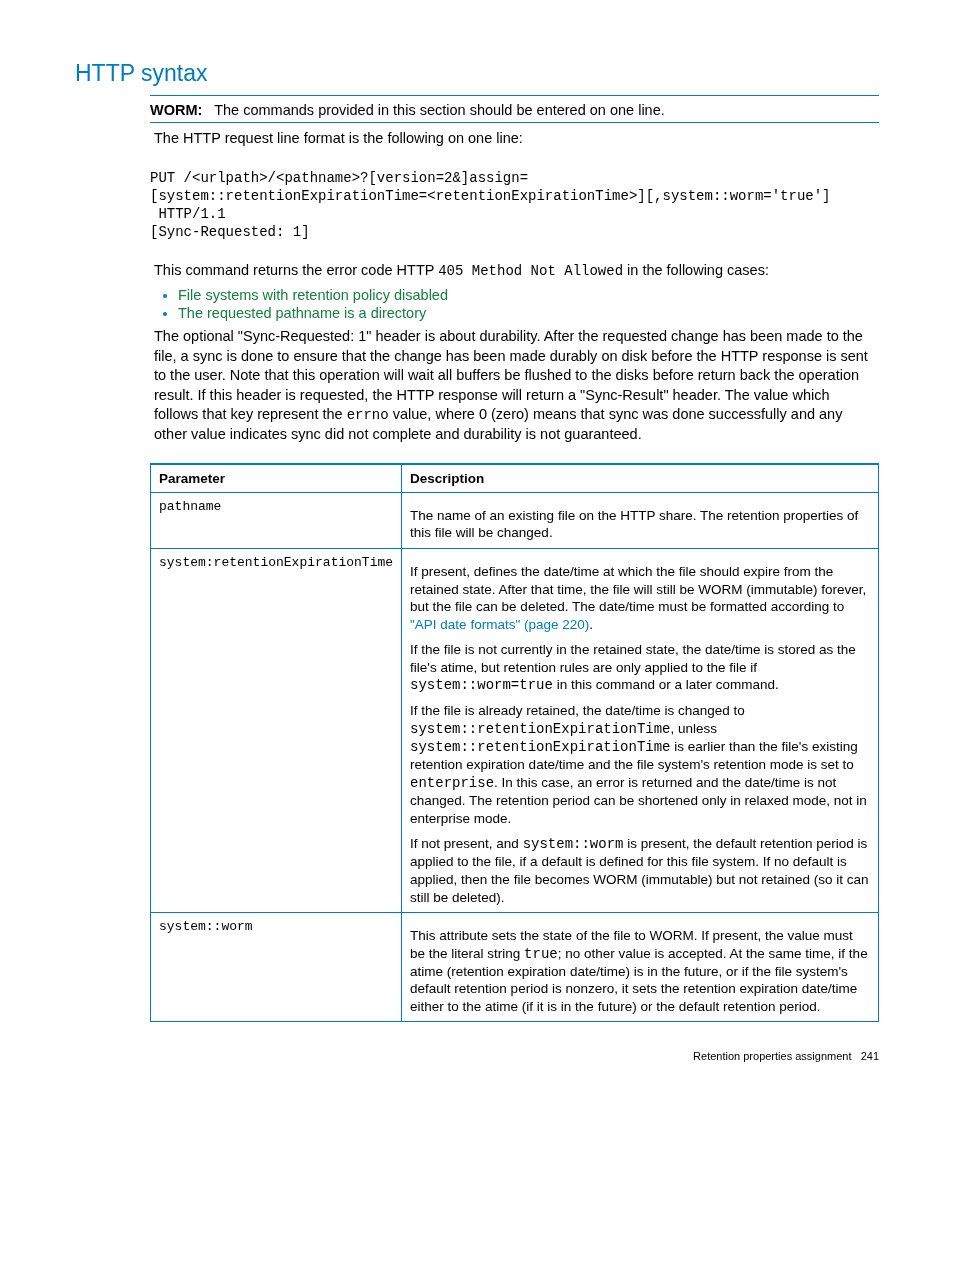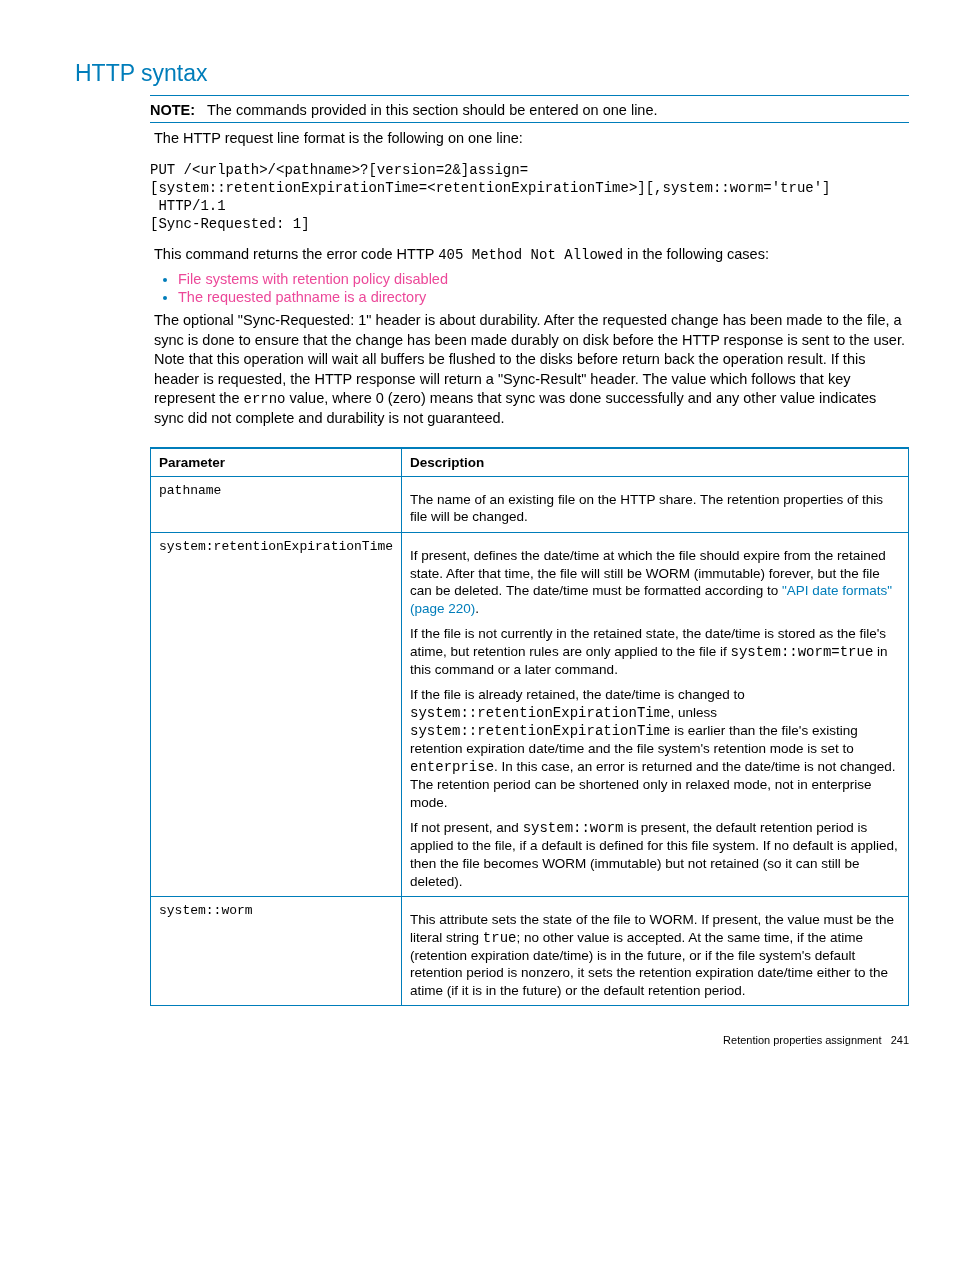--- a/index.html
+++ b/index.html
@@ -5,21 +5,21 @@
   body {
     font-family: Arial, Helvetica, sans-serif;
     font-size: 14.5px;
     color: #000;
     margin: 0;
     padding: 0;
     background: #fff;
     width: 954px;
   }
   .page {
-    padding: 60px 45px 40px 75px;
+    padding: 60px 75px 40px 75px;
   }
   h2.section-heading {
     font-family: Arial, Helvetica, sans-serif;
     font-weight: normal;
     font-size: 23px;
     color: #007dba;
     margin: 0 0 8px 0;
   }
   .hr-line {
     border-bottom: 1px solid #007dba;
@@ -34,39 +34,39 @@
   .note-label {
     font-weight: bold;
   }
   p.body {
     margin: 6px 4px;
     line-height: 1.35;
   }
   pre.code {
     font-family: "Courier New", monospace;
     font-size: 14px;
-    margin: 12px 0;
+    margin: 20px 0;
     white-space: pre-wrap;
     line-height: 1.3;
   }
   code.inline {
     font-family: "Courier New", monospace;
     font-size: 14px;
   }
   ul.bullets {
     margin: 4px 0 6px 0;
     padding-left: 28px;
   }
   ul.bullets li {
     margin: 2px 0;
     list-style: disc;
     color: #007dba;
   }
   ul.bullets li span {
-    color: #ec4899;
+    color: #15803d;
   }
   table.ptable {
     border-collapse: collapse;
     width: 100%;
     margin-top: 18px;
     font-size: 13.5px;
   }
   table.ptable th {
     text-align: left;
     font-weight: bold;
@@ -107,21 +107,21 @@
 <body>
 
 <div class="page">
 
   <h2 class="section-heading">HTTP syntax</h2>
 
   <div class="content">
 
     <div class="hr-line"></div>
     <div class="note-line">
-      <span class="note-label">NOTE:</span>
+      <span class="note-label">WORM:</span>
       <span> &nbsp; </span><span>The commands provided in this section should be entered on one line.</span>
     </div>
     <div class="hr-line"></div>
 
     <p class="body">The HTTP request line format is the following on one line:</p>
 
     <pre class="code">PUT /&lt;urlpath&gt;/&lt;pathname&gt;?[version=2&amp;]assign=
 [system::retentionExpirationTime=&lt;retentionExpirationTime&gt;][,system::worm='true']
  HTTP/1.1
 [Sync-Requested: 1]</pre>

